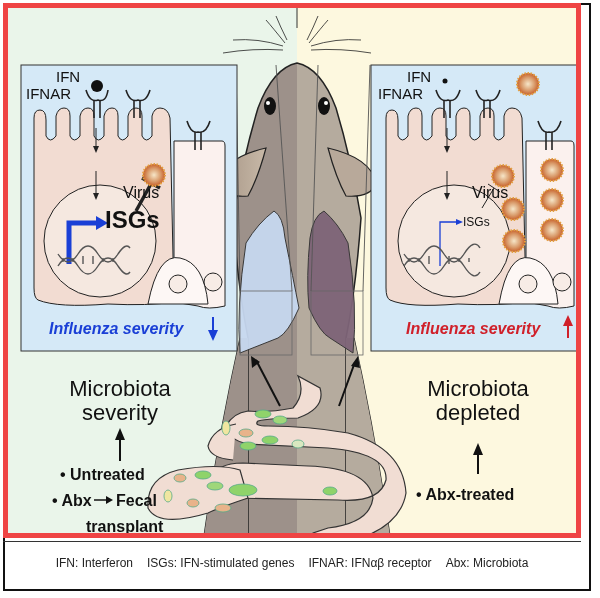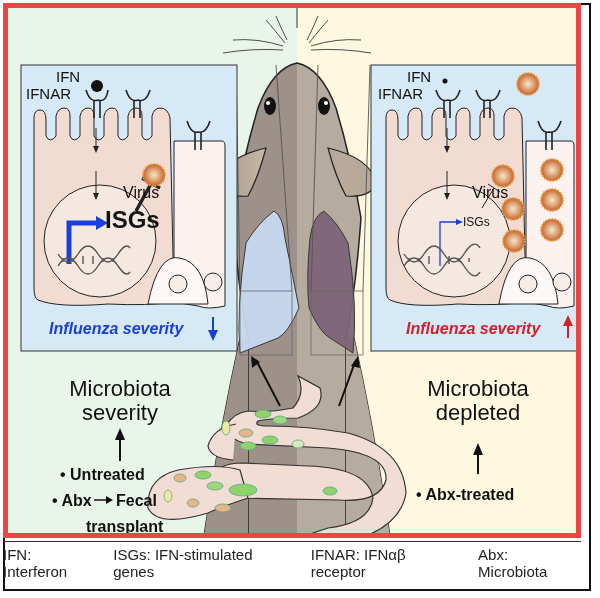--- a/index.html
+++ b/index.html
@@ -10,21 +10,21 @@
   .bg-right { position:absolute; left:289px; top:0; width:289px; height:100%; background:#fdf8df; }
   svg.art { position:absolute; left:0; top:0; }
   .txt { position:absolute; color:#111; white-space:nowrap; }
   .lbl-ifn { font-size:15px; }
   .lbl-virus { font-size:16px;margin-top:42px; }
   .isgs-big { font-size:24px; font-weight:bold; }
   .isgs-small { font-size:12px; }
   .sev { font-size:16px; font-weight:bold;font-style:italic; }
   .micro { font-size:22px; text-align:center; line-height:24px; }
   .treat { font-size:16px; font-weight:bold; line-height:26px; }
-  .legend { position:absolute; left:3px; top:541px; width:578px; height:42px; display:flex; align-items:center; justify-content:center; font-size:15px; color:#222; border-top:1px solid #333; box-sizing:border-box; gap:14px; }
+  .legend { position:absolute; left:3px; top:541px; width:578px; height:42px; display:flex; align-items:center; justify-content:center; font-size:12px; color:#222; border-top:1px solid #333; box-sizing:border-box; gap:14px; }
 </style>
 </head>
 <body>
 
 <div class="frame"></div>
 <div class="inner">
   <div class="bg-left"></div>
   <div class="bg-right"></div>
 
   <svg class="art" width="578" height="535" viewBox="0 0 578 535">

